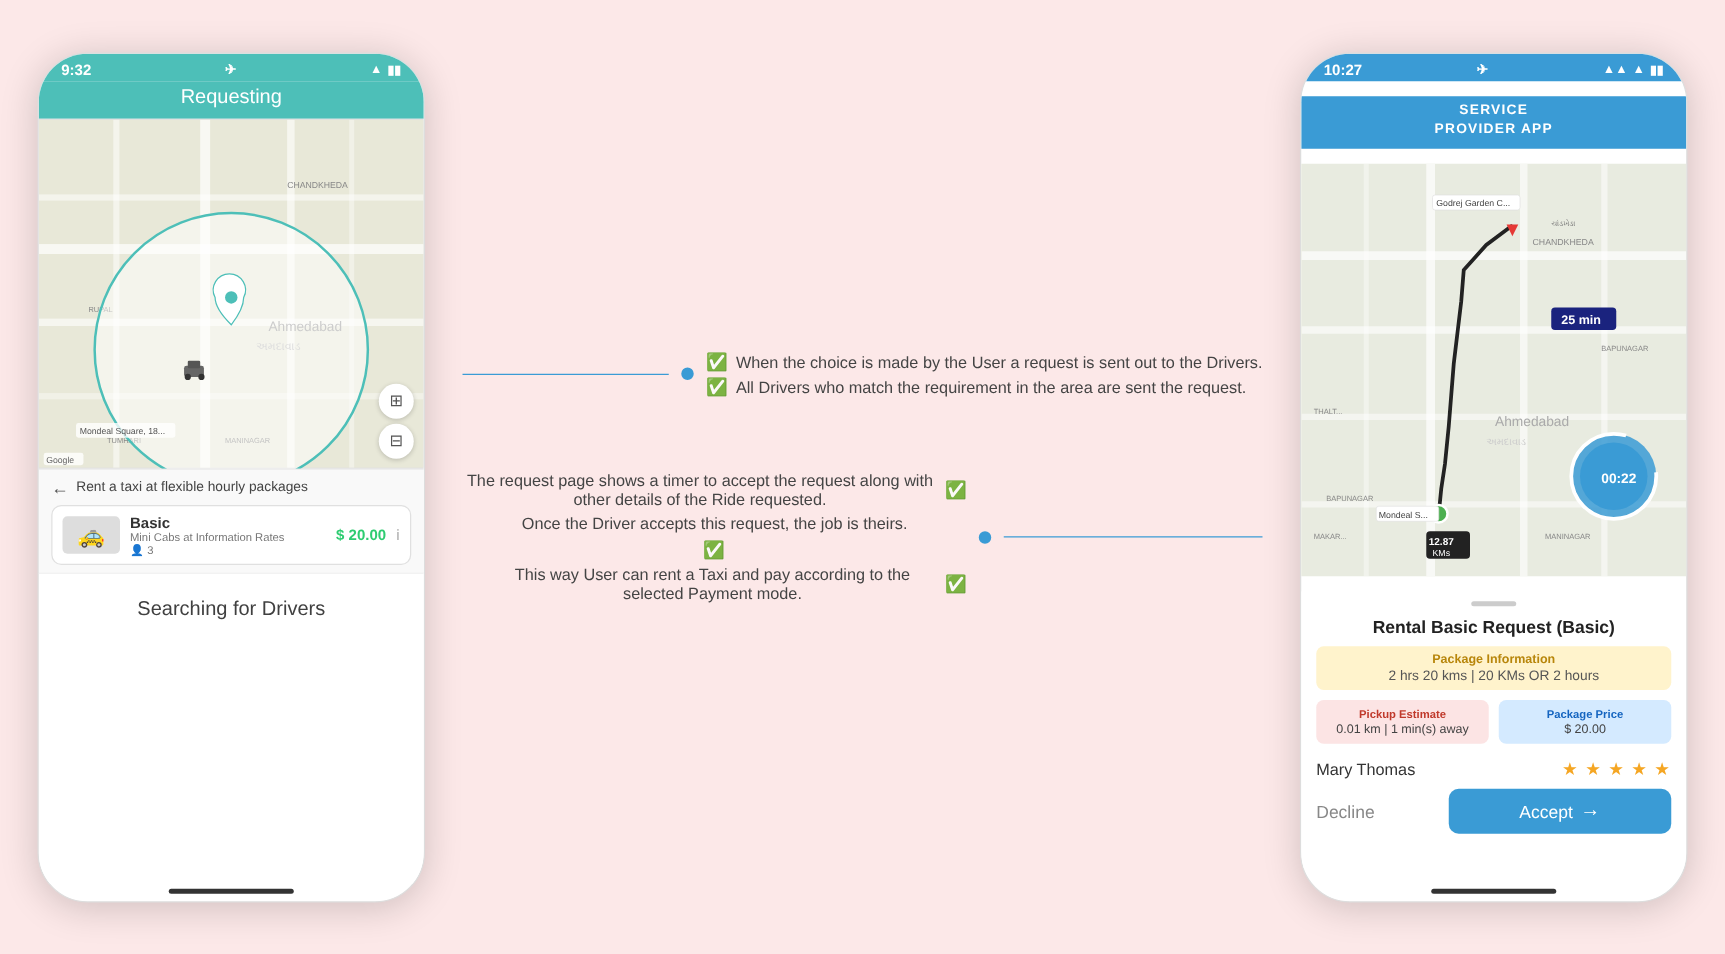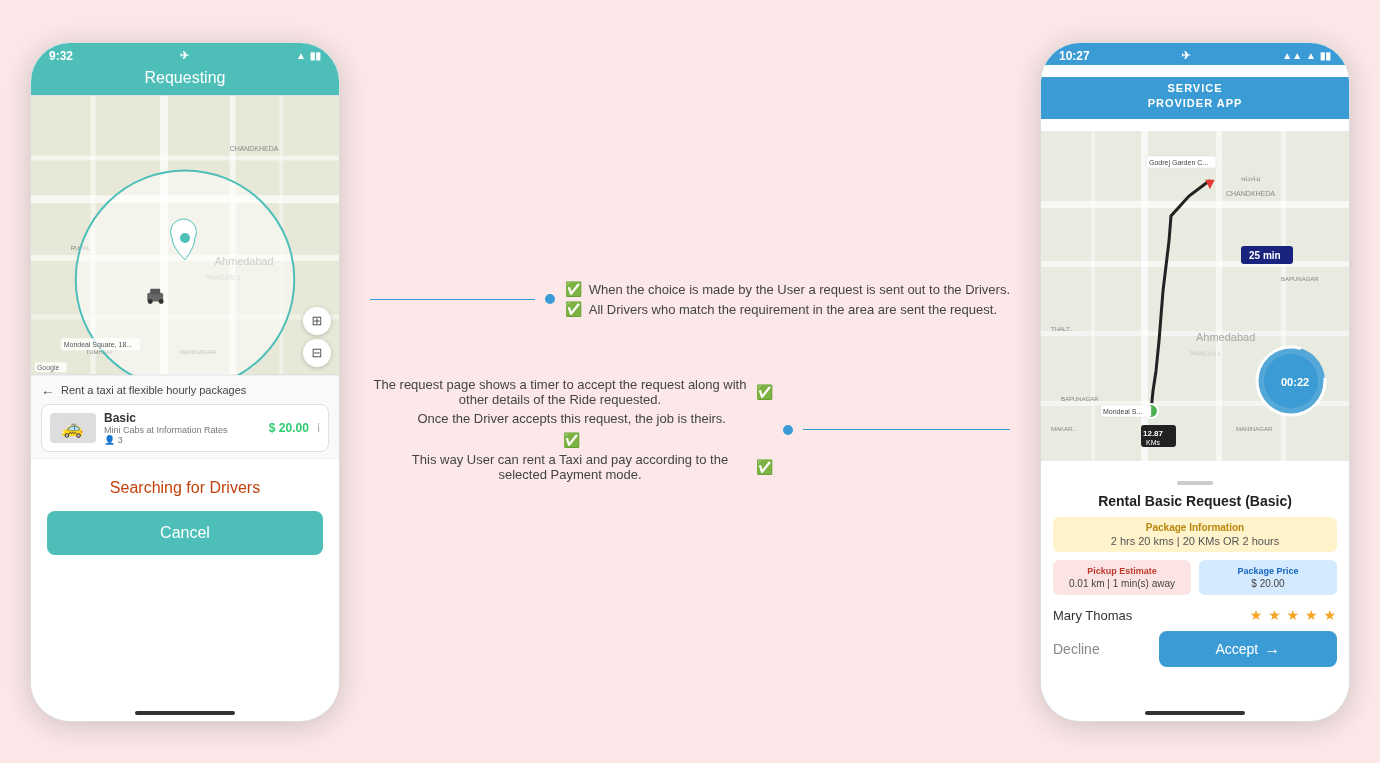--- a/index.html
+++ b/index.html
@@ -126,21 +126,21 @@
       background: #fff;
       padding: 20px 16px 14px;
       display: flex;
       flex-direction: column;
       align-items: center;
       gap: 14px;
       border-top: 1px solid #eee;
       flex: 1;
     }
     .searching-text {
-      color: #c2410c;
+      color: #404040;
       font-size: 16px;
       font-weight: 400;
       text-align: left;
     }
     .cancel-btn {
       width: 100%;
       background: #4dbfb8;
       color: #fff;
       border: none;
       border-radius: 8px;
@@ -421,21 +421,20 @@
             👤 <span>3</span>
           </div>
         </div>
         <span class="taxi-price">$ 20.00</span>
         <span class="taxi-info-icon">ℹ</span>
       </div>
     </div>
 
     <div class="bottom-search">
       <span class="searching-text">Searching for Drivers</span>
-      <button class="cancel-btn">Cancel</button>
     </div>
     <div class="home-indicator"></div>
   </div>
 </div>
 
 <div class="annotations">
 
   <div style="display:flex; align-items:center; gap:10px;">
     <div style="height:1px; background:#3a9bd5; flex:1;"></div>
     <div class="bullet-dot"></div>

